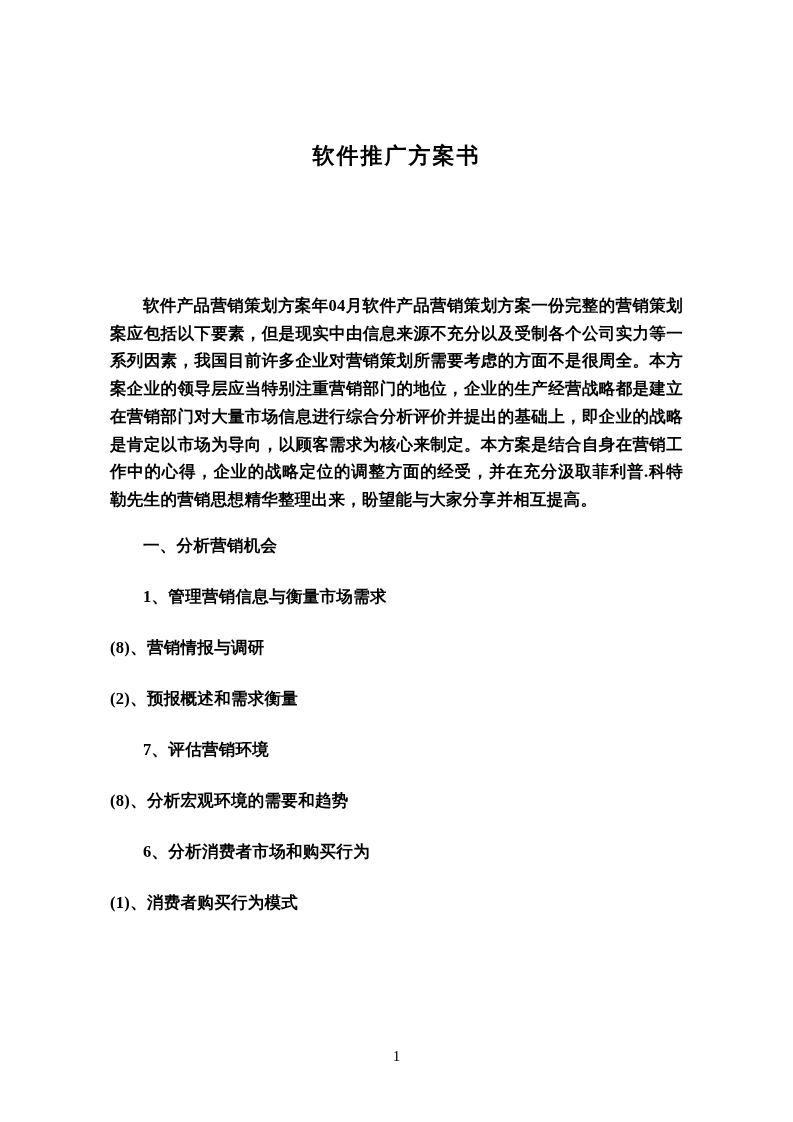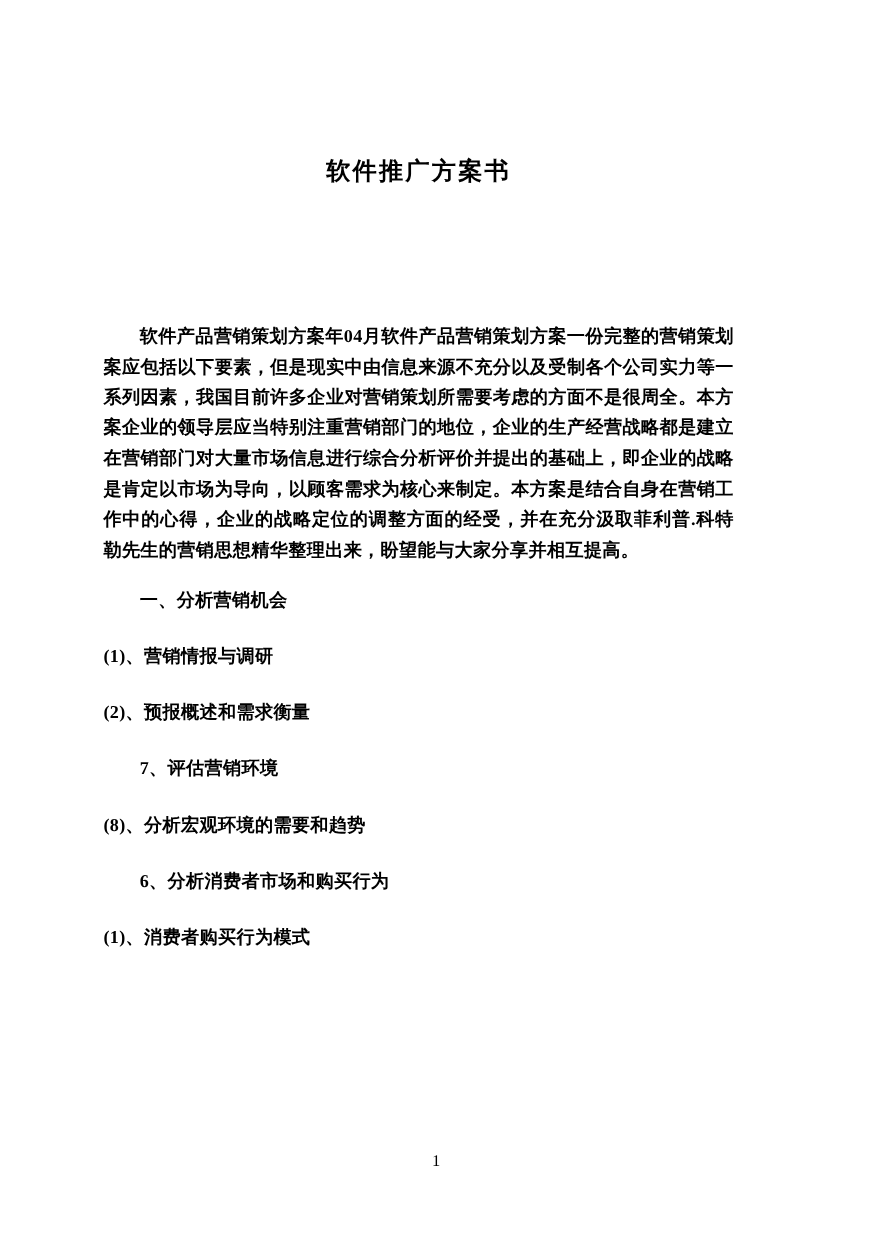--- a/index.html
+++ b/index.html
@@ -13,21 +13,21 @@
     font-family: "Liberation Serif", "DejaVu Serif", serif;
     color: #000000;
   }
   .page {
     position: absolute;
     inset: 0;
     background: #ffffff;
   }
   .content {
     position: absolute;
-    left: 94px;
+    left: 110px;
     top: 0;
     width: 573px;
     padding-top: 141px;
   }
   .doc-title {
     margin: 0;
     text-align: center;
     font-size: 22px;
     font-weight: bold;
     letter-spacing: 2px;
@@ -67,21 +67,22 @@
 </style>
 </head>
 <body>
 
 <div class="page">
   <div class="content">
     <h1 class="doc-title">软件推广方案书</h1>
     <p class="intro">软件产品营销策划方案年04月软件产品营销策划方案一份完整的营销策划案应包括以下要素，但是现实中由信息来源不充分以及受制各个公司实力等一系列因素，我国目前许多企业对营销策划所需要考虑的方面不是很周全。本方案企业的领导层应当特别注重营销部门的地位，企业的生产经营战略都是建立在营销部门对大量市场信息进行综合分析评价并提出的基础上，即企业的战略是肯定以市场为导向，以顾客需求为核心来制定。本方案是结合自身在营销工作中的心得，企业的战略定位的调整方面的经受，并在充分汲取菲利普.科特勒先生的营销思想精华整理出来，盼望能与大家分享并相互提高。</p>
     <div class="items">
       <p class="item indent2">一、分析营销机会</p>
-      <p class="item indent0">(1)、营销情报与调研</p>
+      <p class="item indent2">1、管理营销信息与衡量市场需求</p>
+      <p class="item indent0">(8)、营销情报与调研</p>
       <p class="item indent0">(2)、预报概述和需求衡量</p>
       <p class="item indent2">7、评估营销环境</p>
       <p class="item indent0">(8)、分析宏观环境的需要和趋势</p>
       <p class="item indent2">6、分析消费者市场和购买行为</p>
       <p class="item indent0">(1)、消费者购买行为模式</p>
     </div>
   </div>
   <div class="page-number">1</div>
 </div>
 

